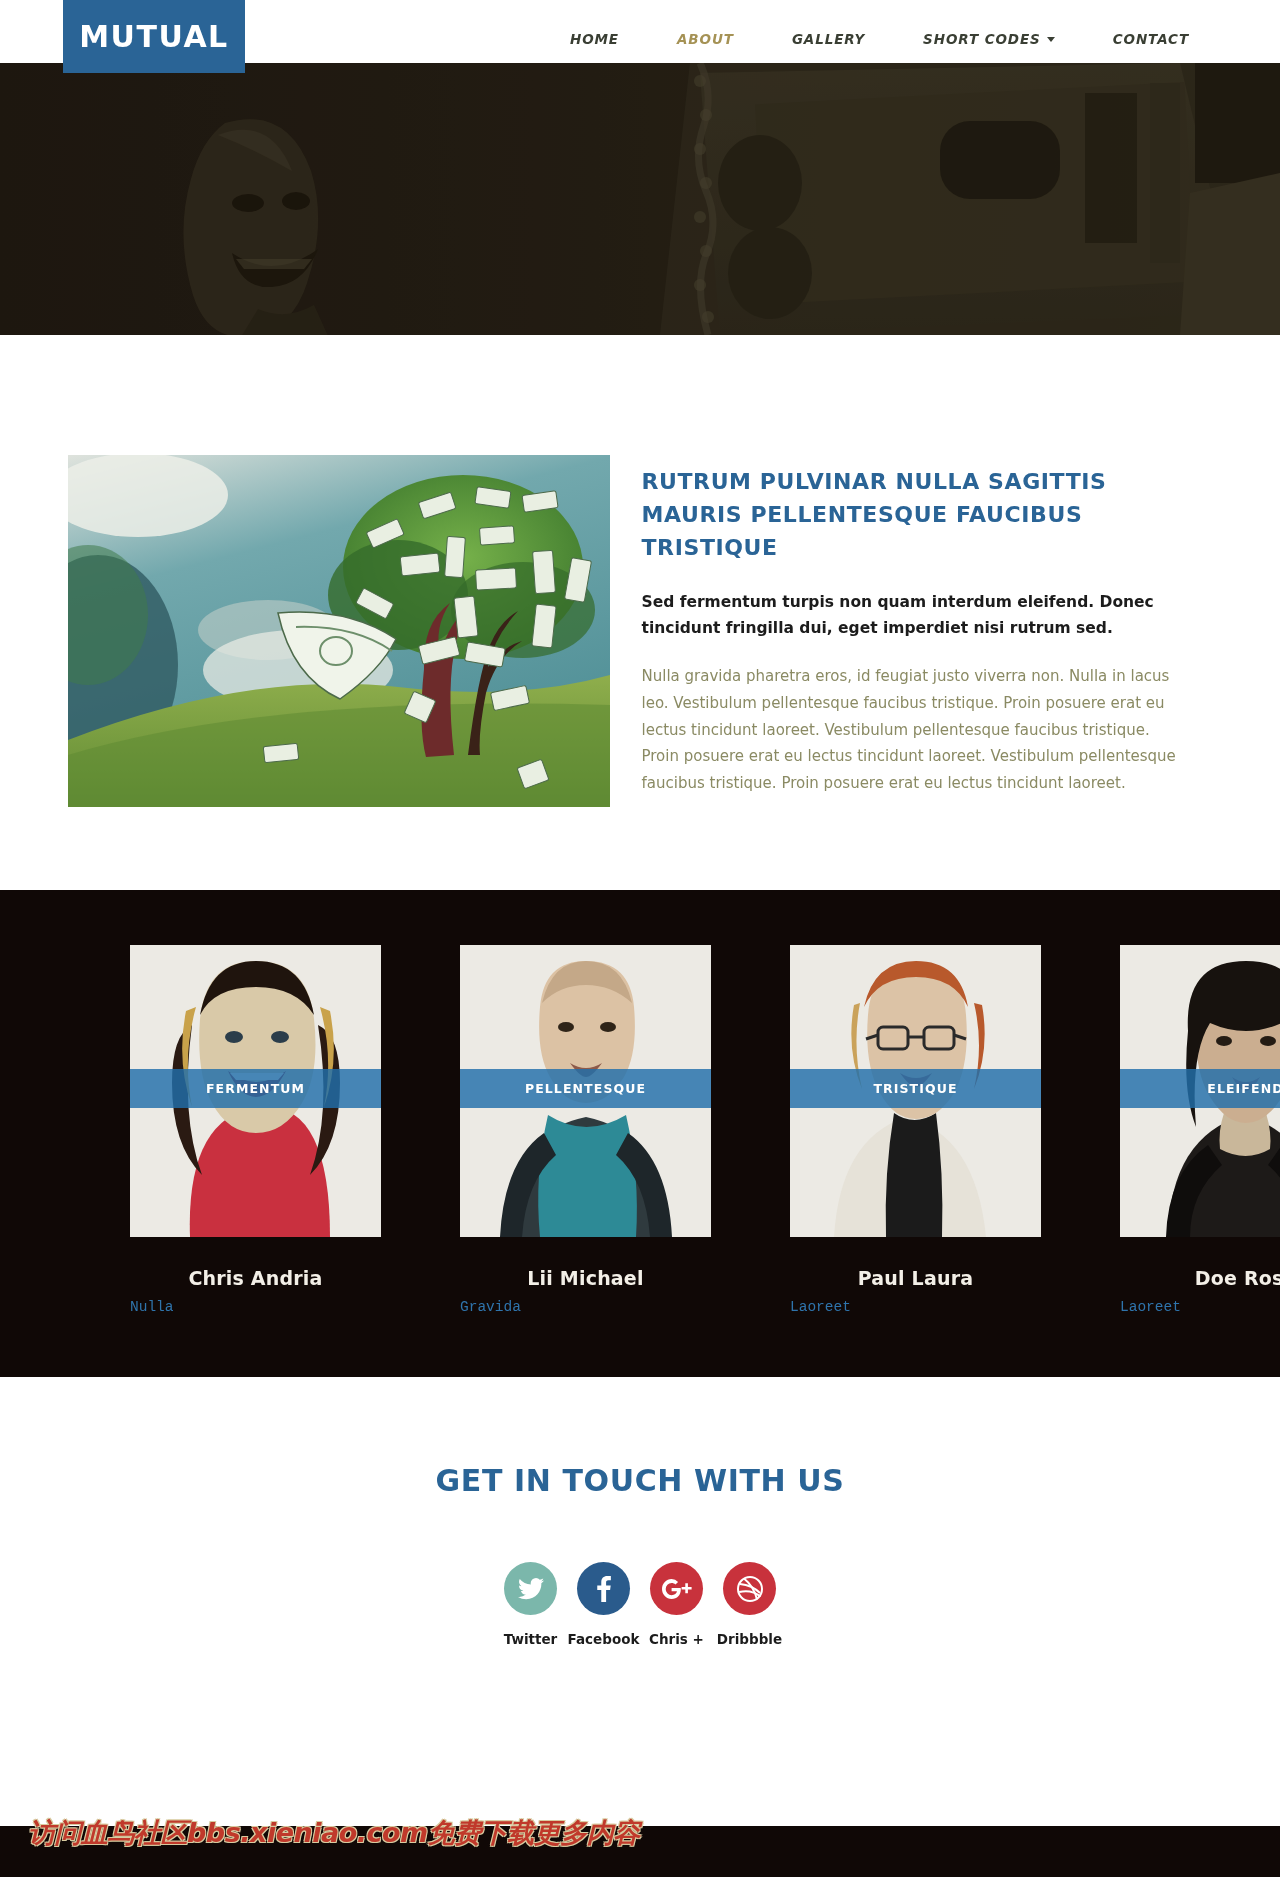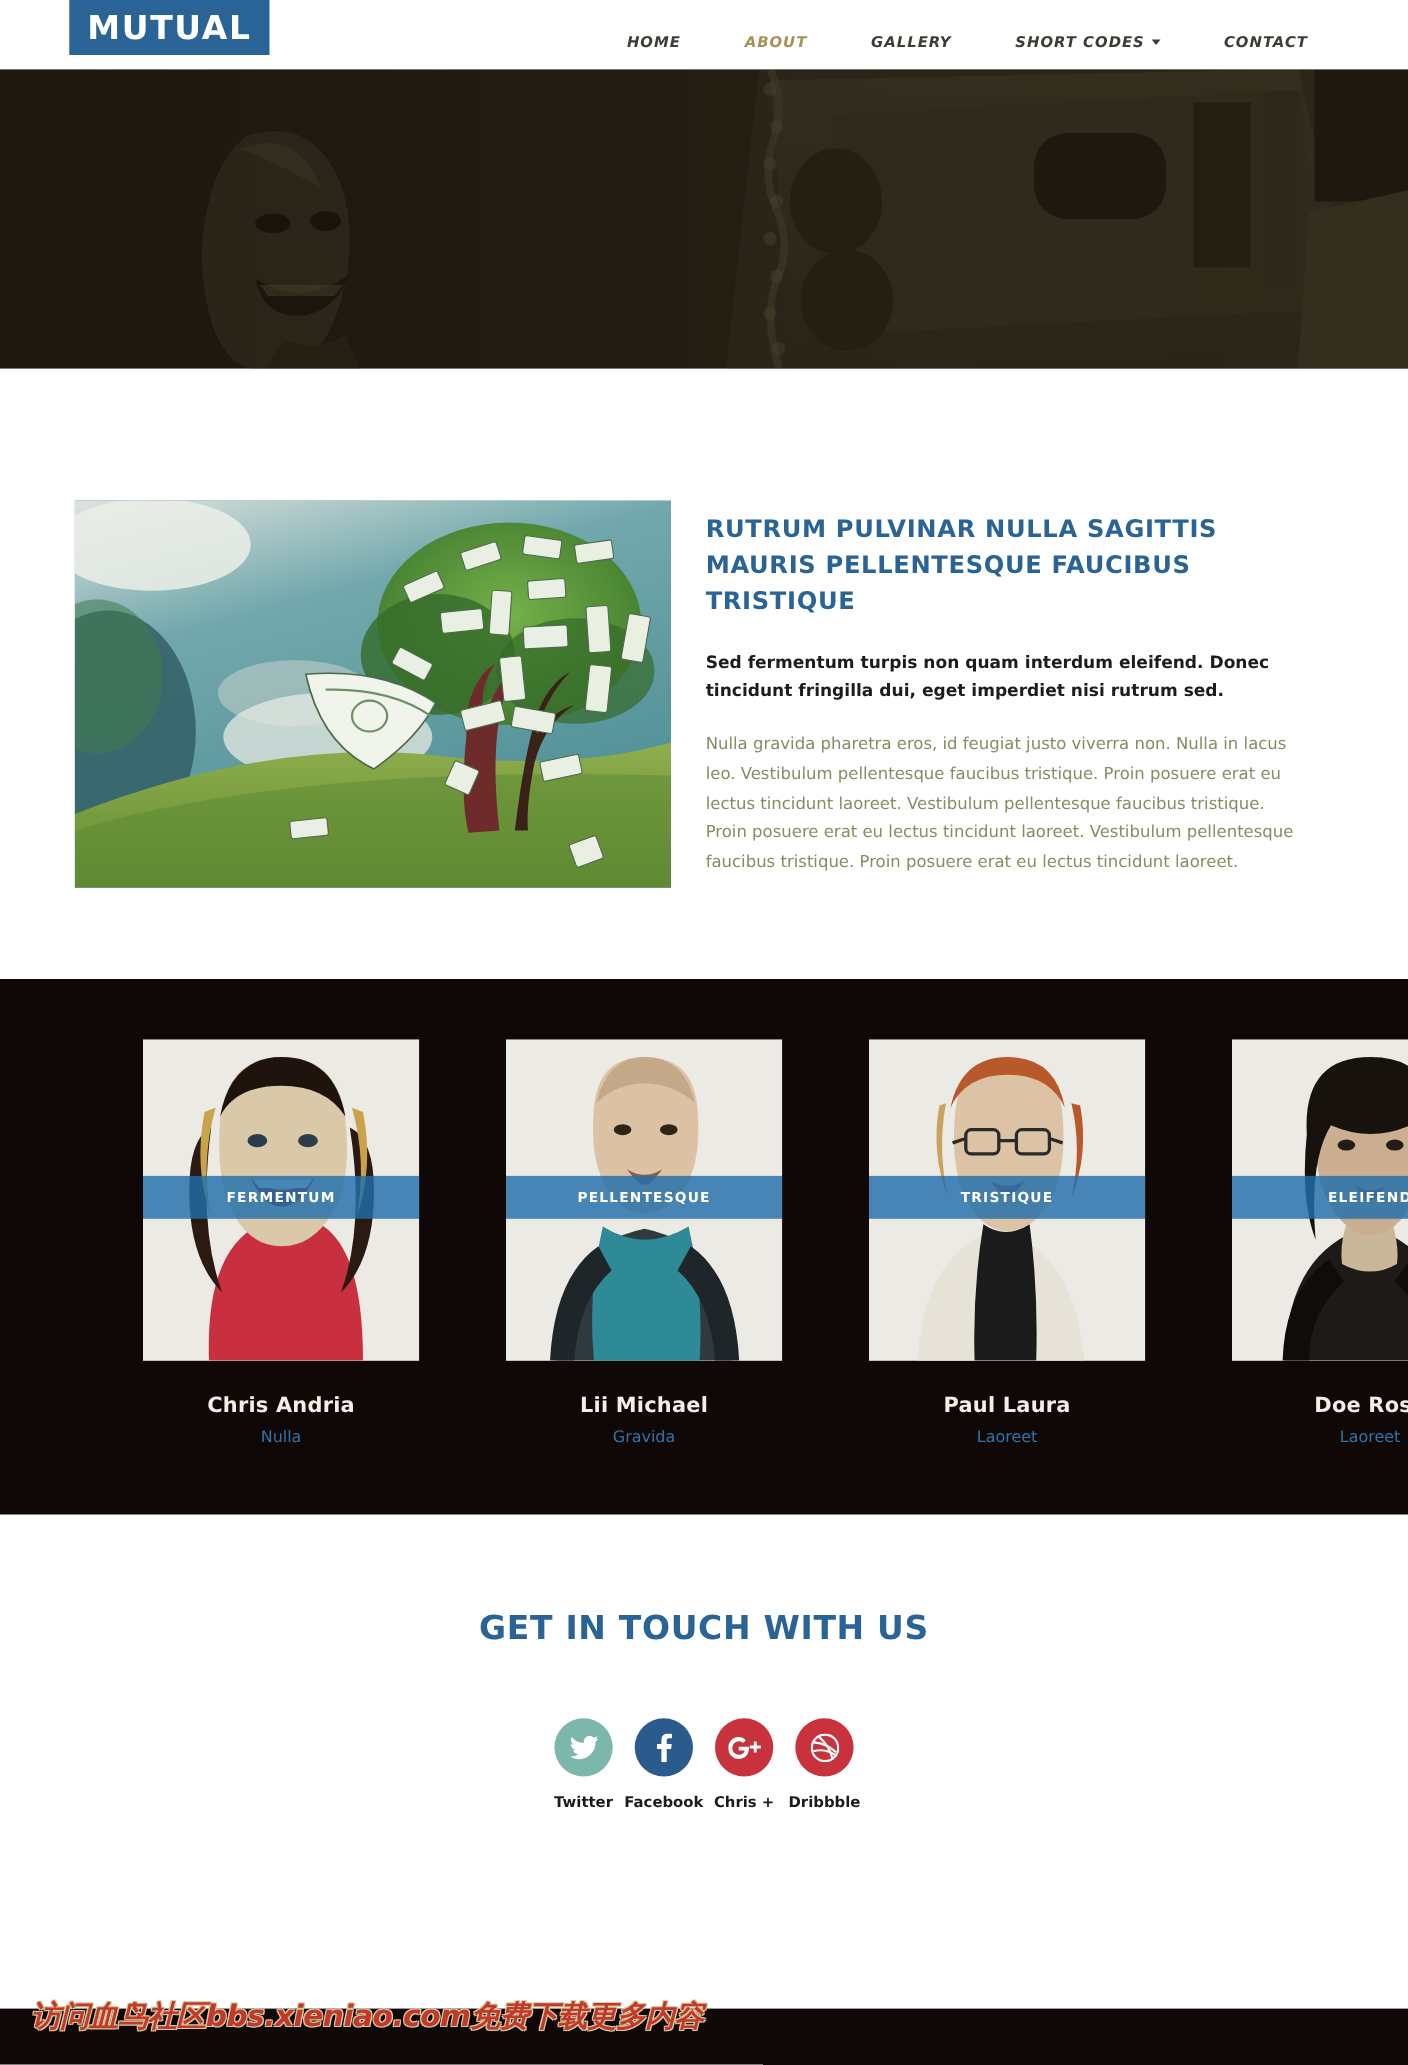--- a/index.html
+++ b/index.html
@@ -16,21 +16,21 @@
   .header {
     position: relative;
     height: 63px;
     background: #ffffff;
     display: flex;
     align-items: flex-start;
     z-index: 20;
   }
   .logo-box {
     width: 182px;
-    height: 50px;
+    height: 73px;
     background: #2a6496;
     display: flex;
     align-items: center;
     justify-content: center;
     margin-left: 63px;
     flex: none;
   }
   .logo-text {
     color: #ffffff;
     font-family: "DejaVu Sans", "Liberation Sans", sans-serif;
@@ -171,24 +171,24 @@
   }
   .team-name {
     text-align: center;
     color: #f3efe7;
     font-size: 19px;
     font-weight: 700;
     margin-top: 30px;
     letter-spacing: 0.2px;
   }
   .team-role {
-    text-align: center;
     color: #2f74ac;
     font-size: 14.5px;
     margin-top: 10px;
+    font-family: Liberation Mono, monospace;
   }
 
   
   .contact {
     background: #ffffff;
     padding: 86px 0 70px;
   }
   .contact-title {
     text-align: center;
     color: #2a6496;

